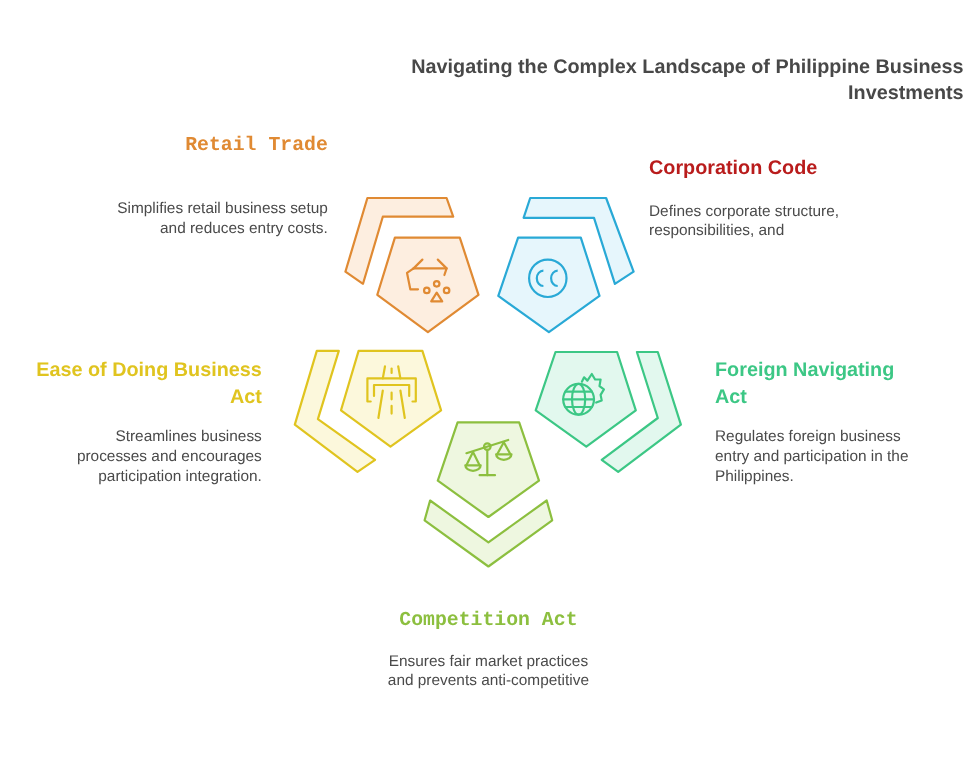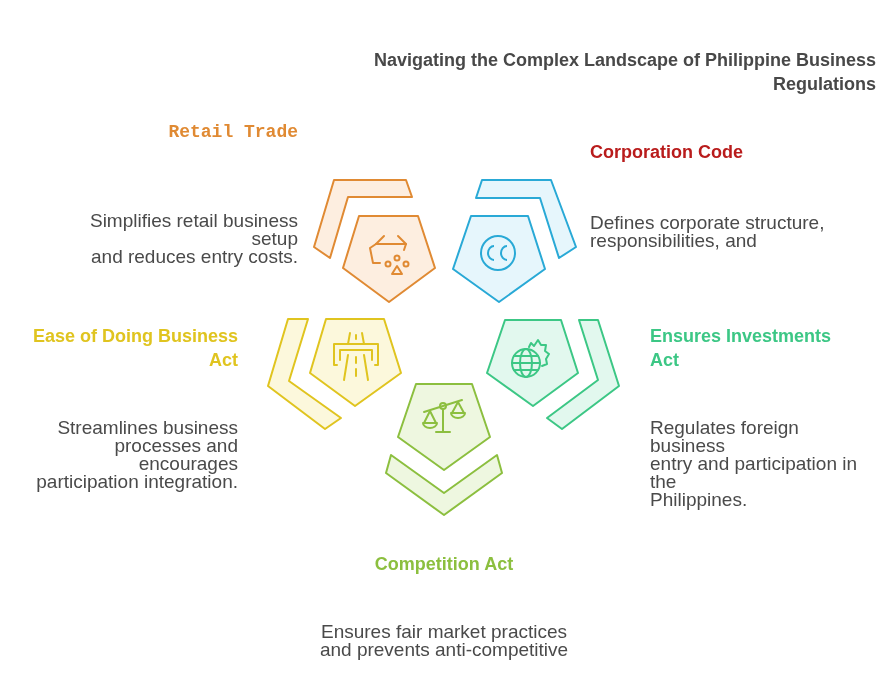--- a/index.html
+++ b/index.html
@@ -1,30 +1,30 @@
 <!DOCTYPE html>
 <html><head>
 <meta charset="utf-8">
 <style>
   html, body { margin: 0; padding: 0; background: #ffffff; }
   body { width: 876px; height: 696px; position: relative; overflow: hidden; font-family: "Liberation Sans", sans-serif; }
   .title { position: absolute; left: 0; top: 48px; width: 876px; text-align: right; font-size: 18px; font-weight: bold; color: #484848; line-height: 24px; }
   .title span { display: block; }
   .heading { position: absolute; font-size: 18px; font-weight: bold; line-height: 24px; }
-  .desc { position: absolute; font-size: 19px; color: #4a4a4a; line-height: 18px; margin-top: 32px; }
+  .desc { position: absolute; font-size: 14px; color: #4a4a4a; line-height: 18px; }
   .right-align { text-align: right; }
   .center-align { text-align: center; }
   svg.diagram { position: absolute; left: 0; top: 0; }
 </style>
 </head>
 <body>
 
 <div class="title">
   <span>Navigating the Complex Landscape of Philippine Business</span>
-  <span>Regulations</span>
+  <span>Investments</span>
 </div>
 
 <svg class="diagram" width="876" height="696" viewBox="0 0 876 696" xmlns="http://www.w3.org/2000/svg">
 
   <g stroke="#e08a33" stroke-width="2" fill="#fdeee0" stroke-linejoin="round">
     <polygon points="334,180 406,180 412,197 348,197 330,258 314,247"></polygon>
     <polygon points="359,216 418,216 435,268 389,302 343,268"></polygon>
     <g fill="none" stroke-linecap="round">
       <path d="M376,244 L370,248 L373,263 L380,263"></path>
       <path d="M376,244 L406,244 L404,250"></path>
@@ -114,28 +114,28 @@
   <div>Ease of Doing Business</div>
   <div>Act</div>
 </div>
 <div class="desc right-align" style="left:10px; top:387px; width:228px;">
   <div>Streamlines business</div>
   <div>processes and encourages</div>
   <div>participation integration.</div>
 </div>
 
 <div class="heading" style="left:650px; top:324px; width:220px; color:#3cc785;">
-  <div>Ensures Investments</div>
+  <div>Foreign Navigating</div>
   <div>Act</div>
 </div>
 <div class="desc" style="left:650px; top:387px; width:220px;">
   <div>Regulates foreign business</div>
   <div>entry and participation in the</div>
   <div>Philippines.</div>
 </div>
 
-<div class="heading center-align" style="left:314px; top:552px; width:260px; color:#8cbf3f;">
+<div class="heading center-align" style="left:314px; top:552px; width:260px; color:#8cbf3f;font-family:Liberation Mono, monospace;">
   <div>Competition Act</div>
 </div>
 <div class="desc center-align" style="left:314px; top:591px; width:260px;">
   <div>Ensures fair market practices</div>
   <div>and prevents anti-competitive</div>
 </div>
 
 </body></html>

